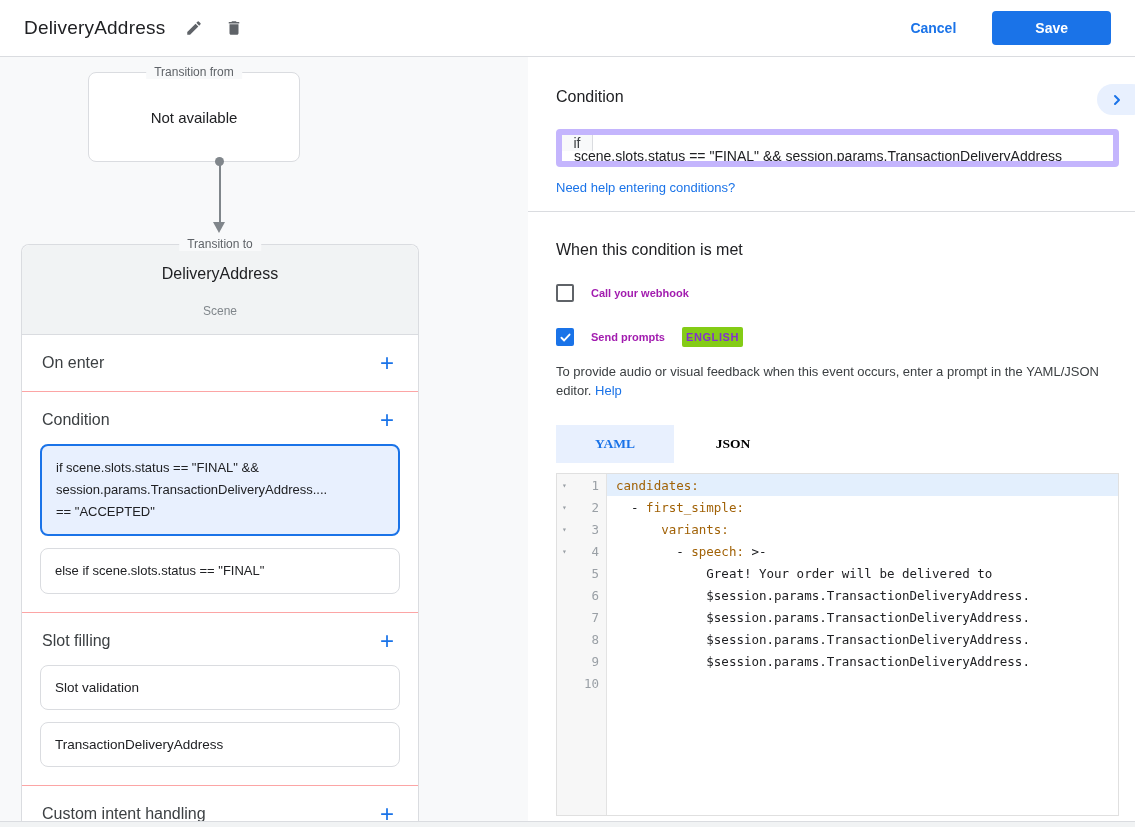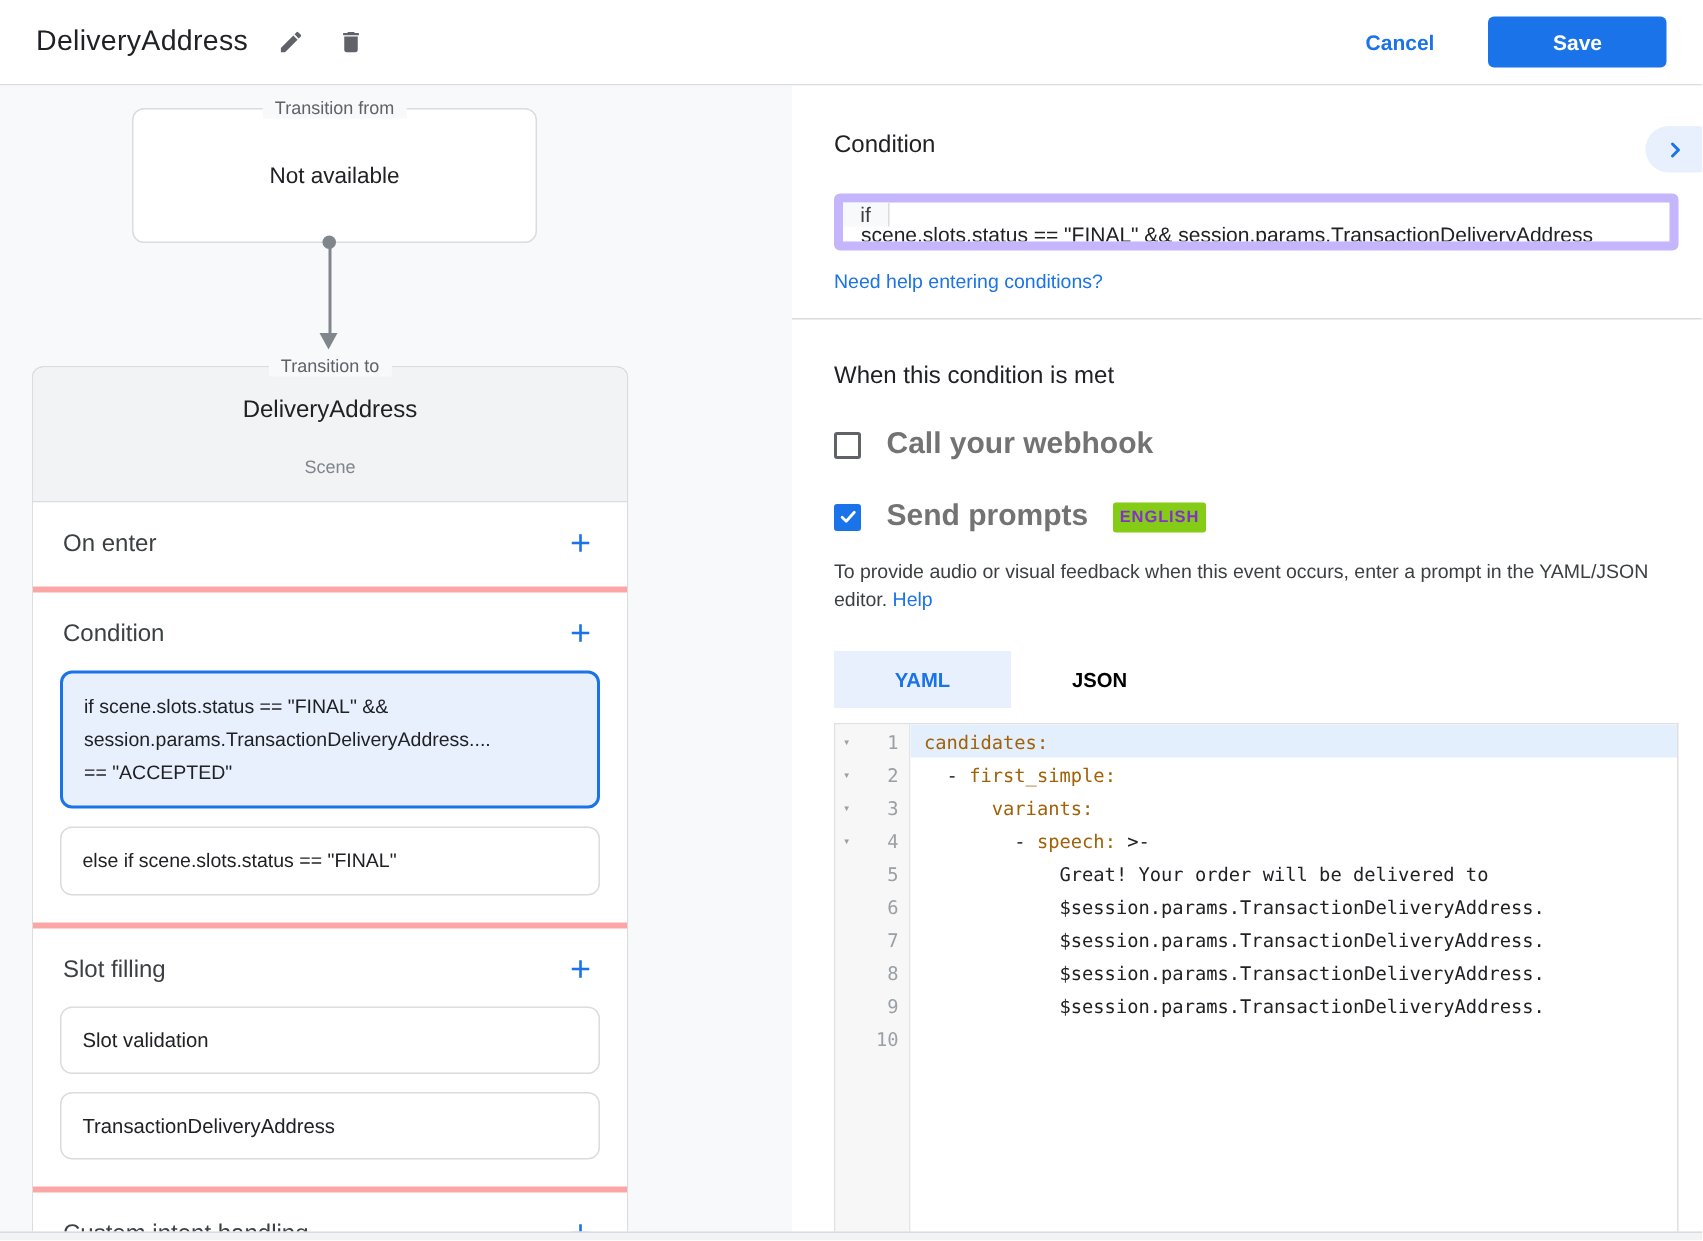--- a/index.html
+++ b/index.html
@@ -19,39 +19,39 @@
   .btn-primary { border:none; background:#1a73e8; color:#fff; font-size:14px; font-weight:600;
                  padding:9px 43px; border-radius:4px; cursor:pointer; font-family:inherit; }
 
   
   .main { display:flex; height:765px; }
   .left-col { width:528px; background:#f8f9fa; position:relative; overflow:hidden; }
   .right-col { flex:1; background:#fff; position:relative; overflow:hidden; }
 
   
   .flow { position:relative; height:187px; }
-  .tf-box { position:absolute; top:15px; left:88px; width:270px; height:90px;
+  .tf-box { position:absolute; top:15px; left:88px; width:212px; height:90px;
             background:#fff; border:1px solid #dadce0; border-radius:8px;
             display:flex; align-items:center; justify-content:center; }
   .legend { position:absolute; top:-8px; left:50%; transform:translateX(-50%);
             background:#f8f9fa; padding:0 8px; font-size:12px; color:#5f6368; white-space:nowrap; }
   .tf-value { font-size:15px; color:#202124; }
   .flow-dot { position:absolute; top:100px; left:215px; width:9px; height:9px; border-radius:50%; background:#80868b; }
   .flow-line { position:absolute; top:106px; left:218.5px; width:2px; height:60px; background:#80868b; }
   .flow-arrowhead { position:absolute; top:165px; left:213px; width:0; height:0;
             border-left:6.5px solid transparent; border-right:6.5px solid transparent; border-top:11px solid #80868b; }
 
   
   .scene-card { position:relative; margin-left:21px; width:398px; min-height:578px;
                 background:#fff; border:1px solid #dadce0; border-bottom:none; border-radius:8px 8px 0 0; }
   .scene-header { background:#f1f3f4; border-bottom:1px solid #dadce0; border-radius:8px 8px 0 0;
                   text-align:center; padding:20px 0 16px; }
   .scene-name { font-size:16px; color:#202124; }
   .scene-type { font-size:12px; color:#80868b; margin-top:21px; }
-  .section { border-bottom:4px solid #fca5a5; }
+  .section { border-bottom:1px solid #fca5a5; }
   .section:last-child { border-bottom:none; }
   .section-row { display:flex; align-items:center; justify-content:space-between; padding:18px 20px; }
   .section-label { font-size:16px; color:#3c4043; }
   .plus-btn { border:none; background:transparent; color:#1a73e8; font-size:24px; font-weight:300;
               line-height:20px; cursor:pointer; padding:0 4px; font-family:inherit; }
   .cond-card { margin:2px 18px 12px; padding:11px 14px; font-size:13px; line-height:22px;
                border:1px solid #dadce0; border-radius:8px; background:#fff; color:#202124;
                white-space:pre-line; cursor:pointer; }
   .cond-card.selected { background:#e8f0fe; border:2px solid #1a73e8; }
   .cond-card:last-child { margin-bottom:18px; }
@@ -72,27 +72,27 @@
   .if-input { flex:1; display:flex; align-items:center; padding:0 12px; font-size:14px; color:#202124;
               white-space:nowrap; overflow:hidden; cursor:text; }
   .help-link { display:inline-block; margin-top:13px; font-size:13px; color:#1a73e8; text-decoration:none; cursor:pointer; }
   .h-divider { border-top:1px solid #dadce0; margin-top:15px; }
   .when-heading { font-size:16px; color:#202124; padding-top:29px; }
   .check-row { display:flex; align-items:center; margin-top:25px; }
   .checkbox { width:18px; height:18px; border:2px solid #5f6368; border-radius:2px; background:#fff;
               margin-right:17px; cursor:pointer; flex:none; }
   .checkbox.checked { border-color:#1a73e8; background:#1a73e8; display:flex; align-items:center; justify-content:center; }
   .checkbox.checked svg { stroke:#fff; }
-  .check-label { font-size:20px; font-weight:700; color:#737373; cursor:pointer; }
+  .check-label { font-size:11px; font-weight:700; color:#a21caf; cursor:pointer; }
   .lang-badge { margin-left:17px; background:#84cc16; color:#8430ce; font-size:11px; font-weight:600;
                 letter-spacing:.6px; padding:4px 4px; border-radius:2px; }
   .feedback-text { margin-top:15px; font-size:13px; line-height:19px; color:#3c4043; max-width:560px; }
   .feedback-text a { color:#1a73e8; text-decoration:none; cursor:pointer; }
 
-  .tabs { display:flex; margin-top:25px; }
+  .tabs { display:flex; margin-top:25px;font-family:Liberation Serif, serif; }
   .tab { width:118px; height:38px; display:flex; align-items:center; justify-content:center;
          font-size:13.5px; font-weight:600; color:#000000; cursor:pointer; }
   .tab.active { background:#e8f0fe; color:#1a73e8; }
 
   
   .editor { margin-top:10px; width:563px; height:343px; border:1px solid #e0e0e0; display:flex;
             font-family:"DejaVu Sans Mono", monospace; font-size:12.5px; }
   .gutter { width:50px; background:#f7f7f7; border-right:1px solid #e3e3e3; flex:none; }
   .gutter-cell { height:22px; display:flex; align-items:center; position:relative; }
   .fold-arrow { position:absolute; left:5px; font-size:8px; color:#9aa0a6; cursor:pointer; }

